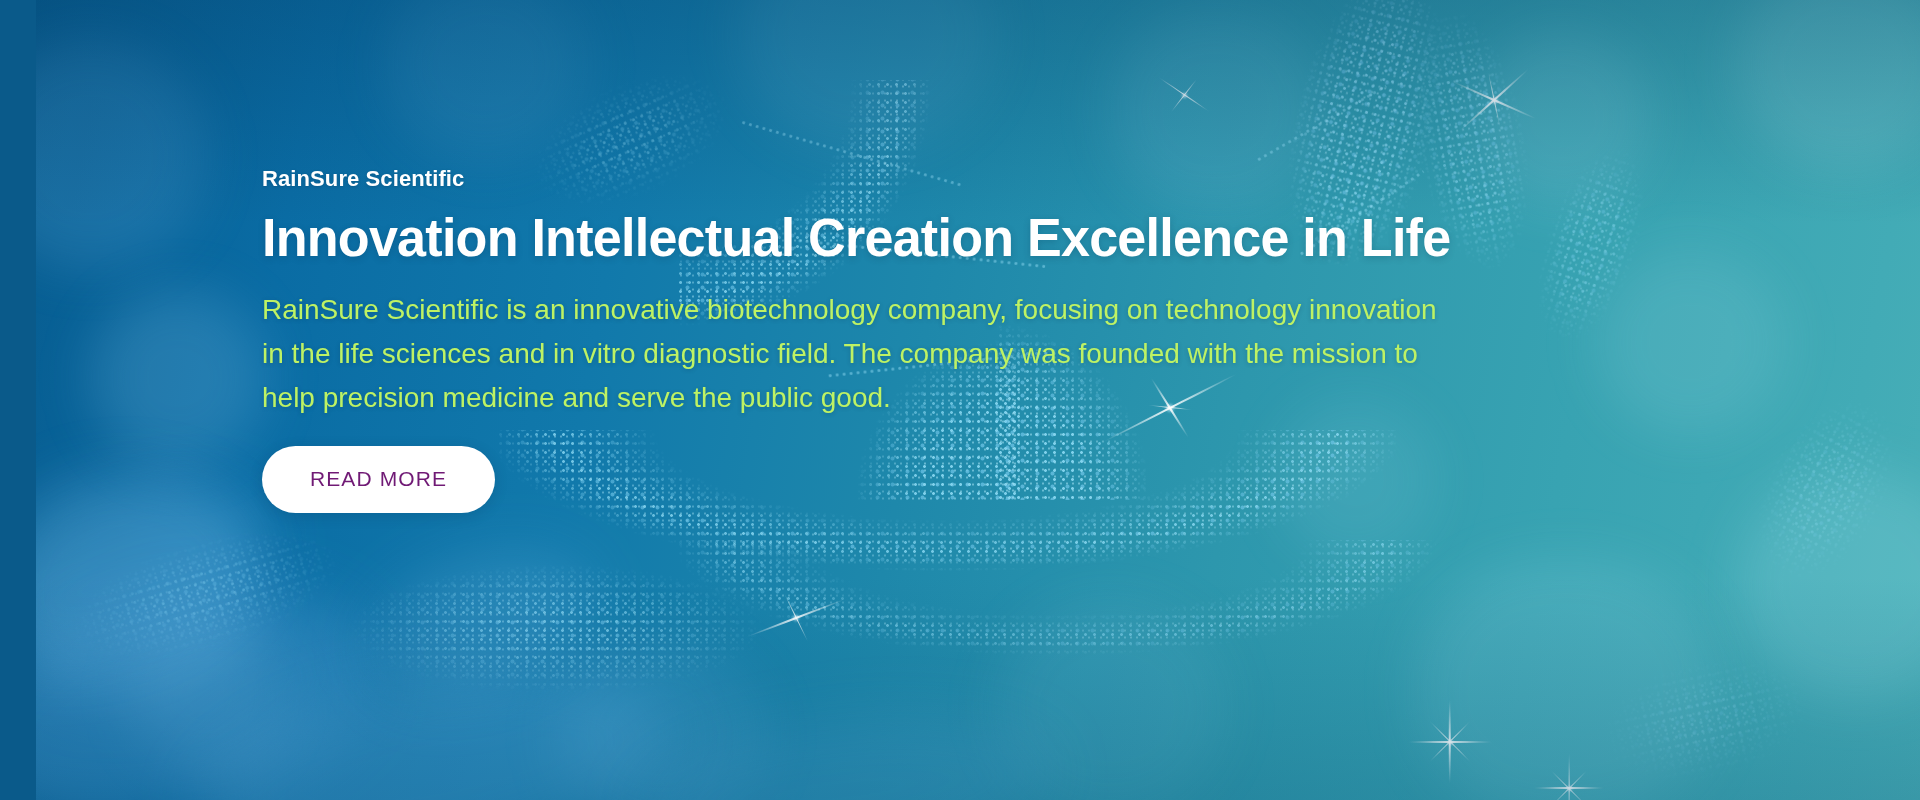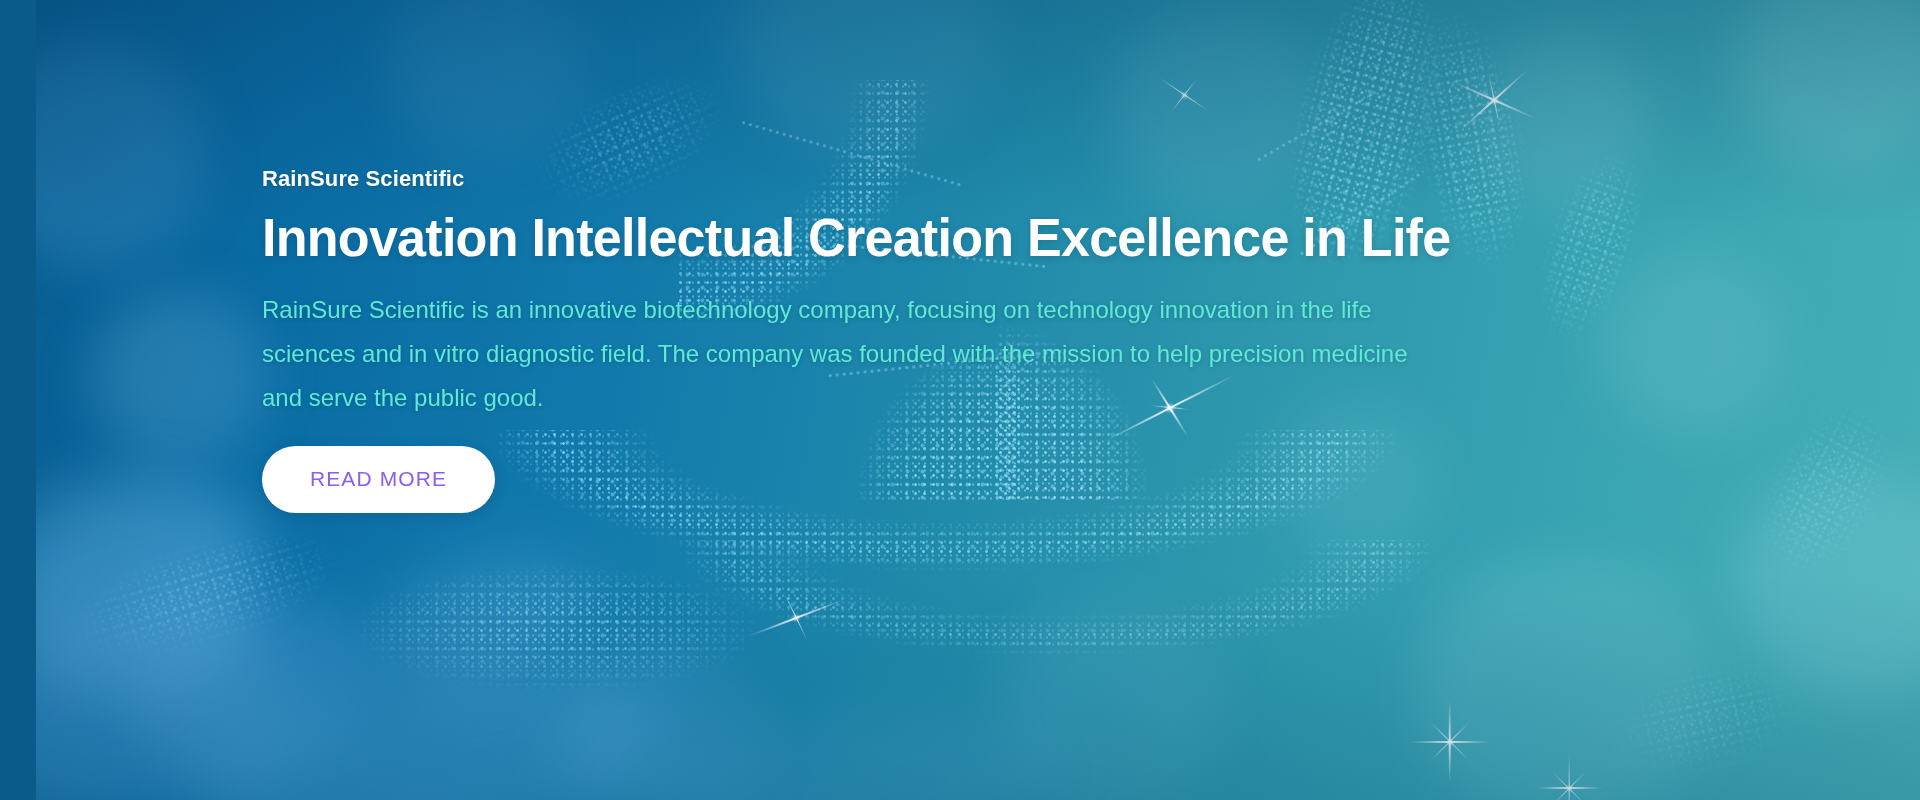--- a/index.html
+++ b/index.html
@@ -111,37 +111,37 @@
     line-height:1.08;
     letter-spacing:-.8px;
     transform:scaleX(.965);
     transform-origin:left center;
     white-space:nowrap;
     text-shadow:0 2px 8px rgba(0,45,75,.22);
   }
   .lede{
     margin-top:21px;
     width:1175px;
-    font-size:24px;
+    font-size:28px;
     line-height:44px;
-    color:#5eead4;
+    color:#bef264;
     font-weight:normal;
     text-shadow:0 1px 4px rgba(0,45,75,.25);
   }
   .cta-wrap{ margin-top:26px; }
   .cta{
     display:inline-flex;
     align-items:center;
     justify-content:center;
     width:233px;
     height:67px;
     border:none;
     border-radius:34px;
     background:#ffffff;
-    color:#8b5cf6;
+    color:#701a75;
     font-family:"Liberation Sans", sans-serif;
     font-size:21px;
     font-weight:normal;
     letter-spacing:1.1px;
     cursor:pointer;
     box-shadow:0 3px 14px rgba(0,40,70,.16);
   }
 </style>
 </head>
 <body>

